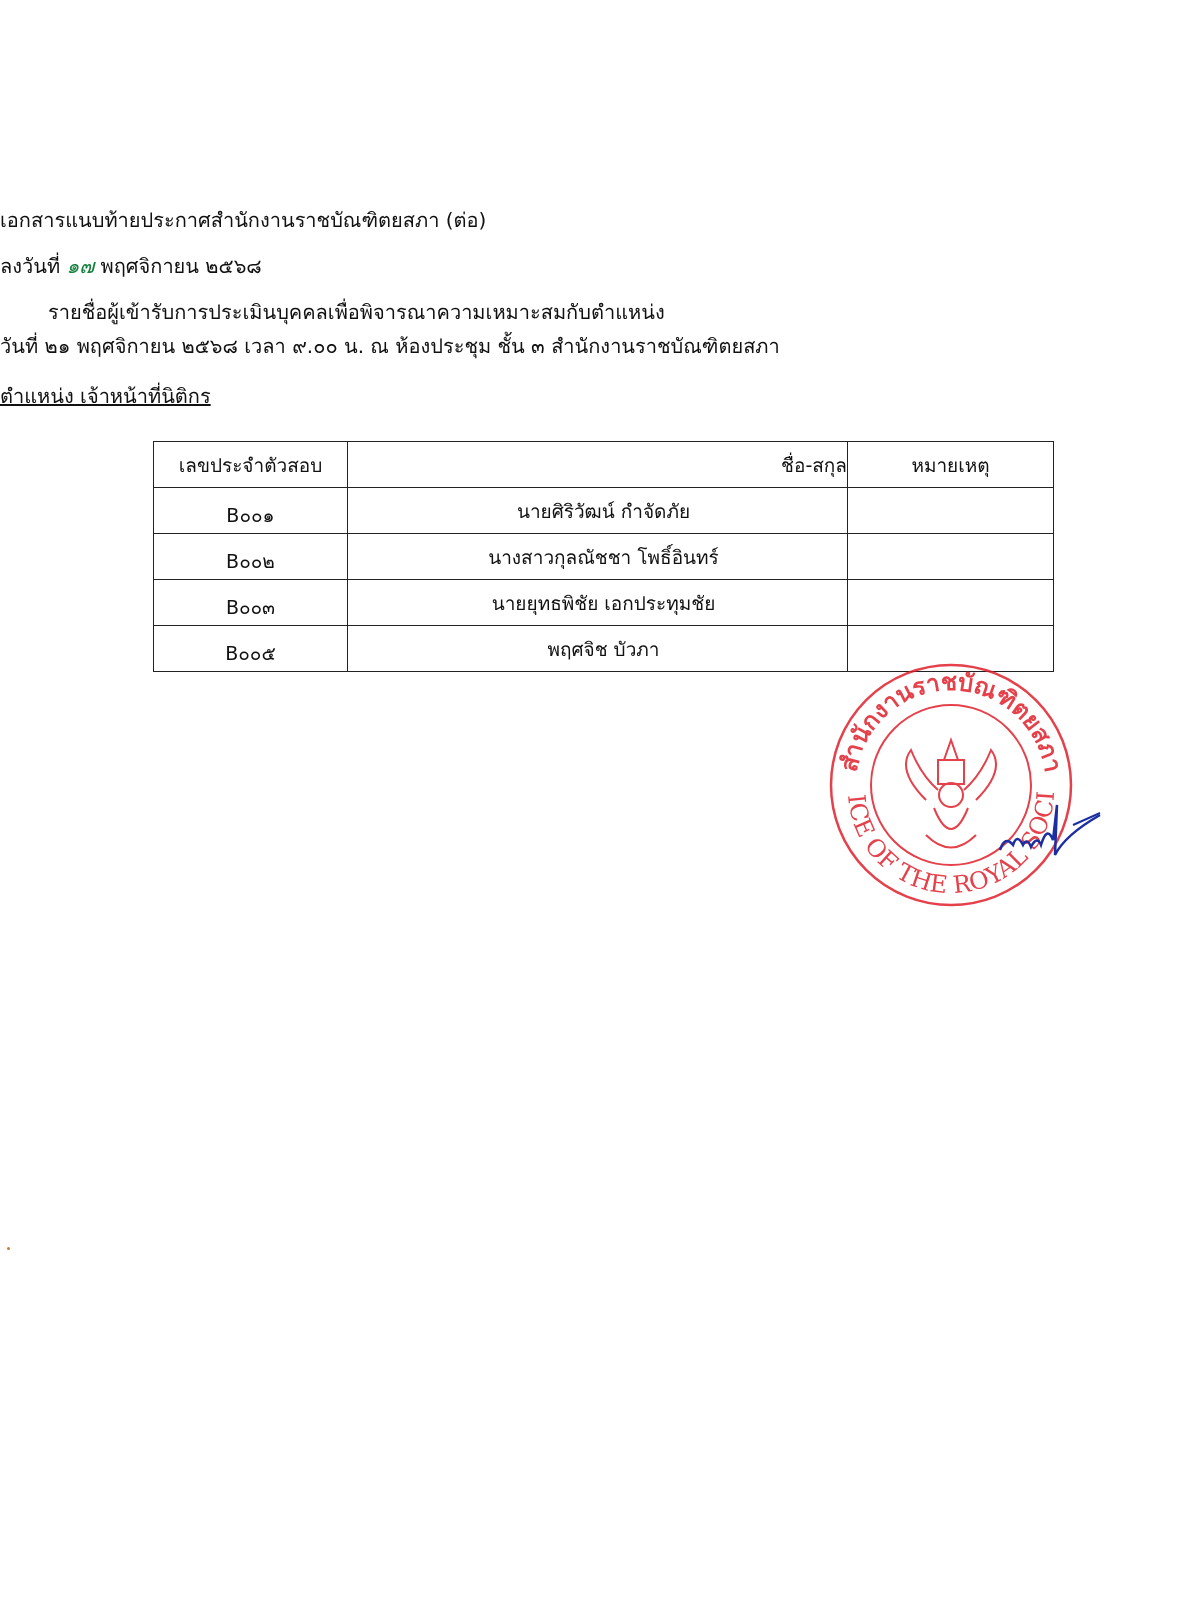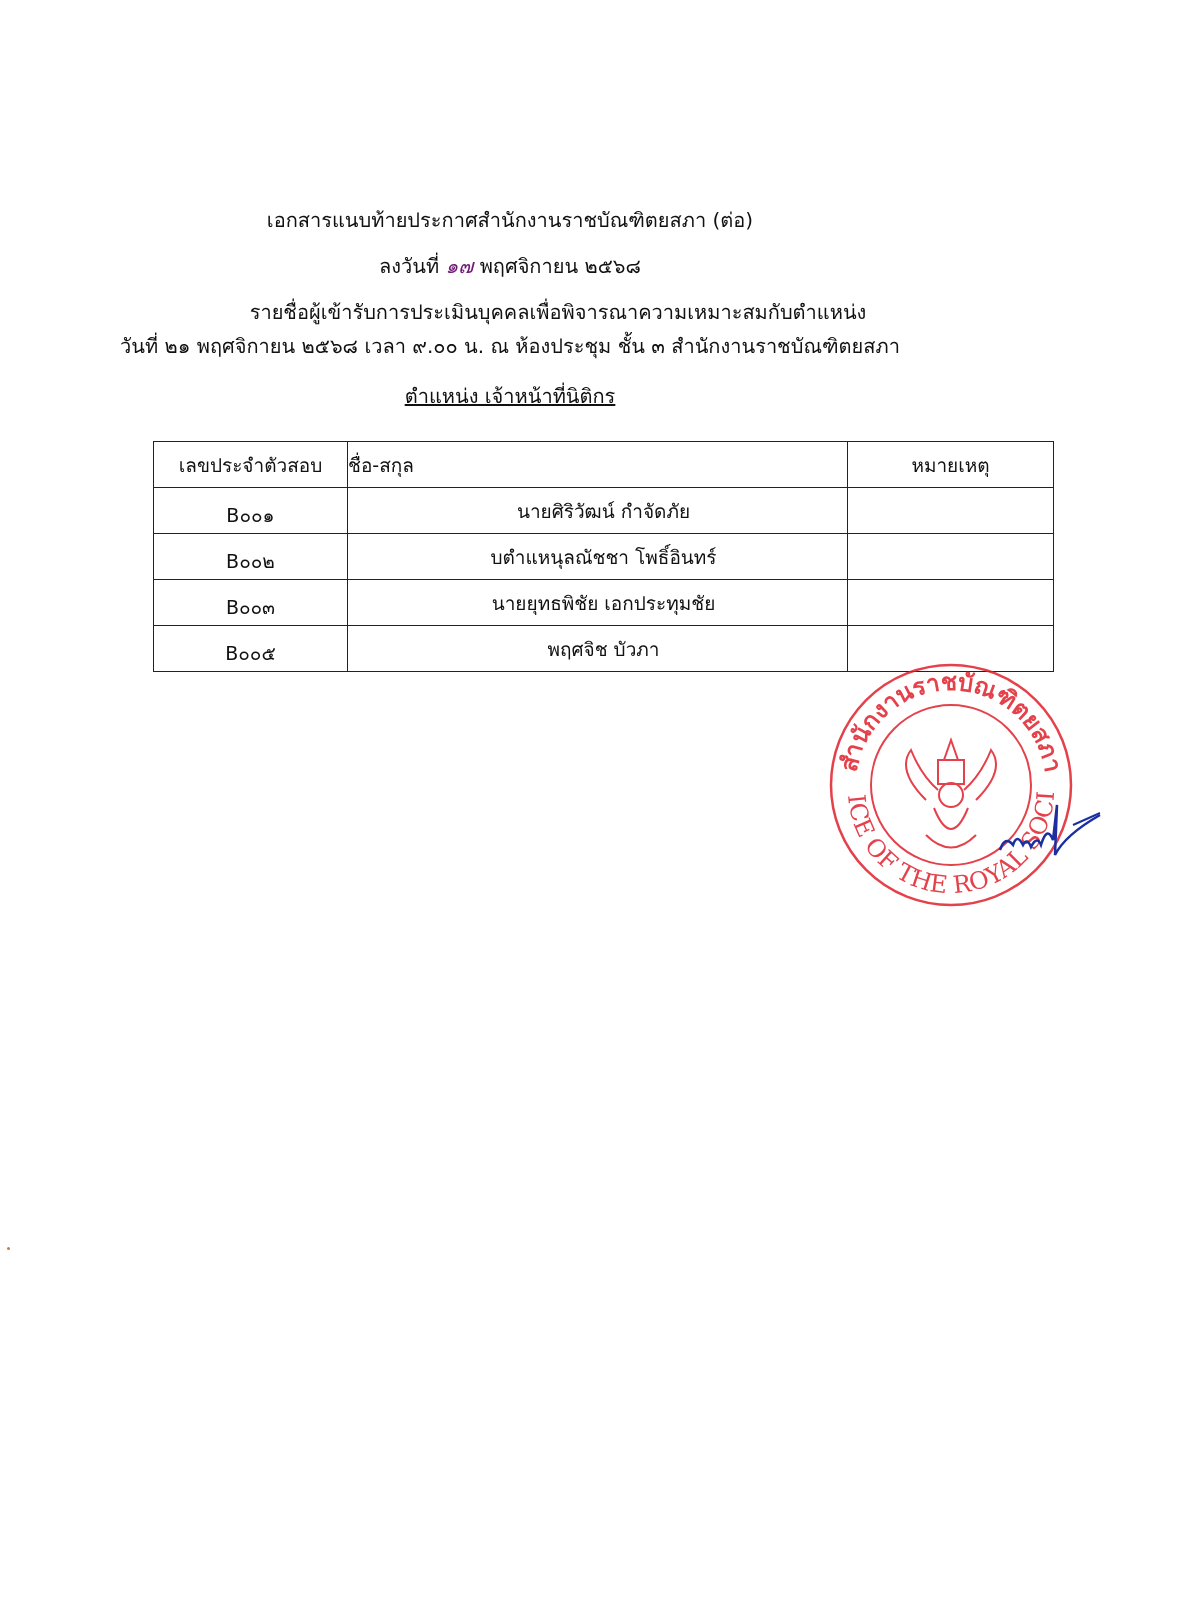--- a/index.html
+++ b/index.html
@@ -1,31 +1,31 @@
 <!DOCTYPE html>
 <html><head>
 <meta charset="utf-8">
 <style>
   html, body { margin:0; padding:0; }
   body { width:1200px; height:1600px; background:#ffffff; position:relative; overflow:hidden;
          font-family:"DejaVu Sans", sans-serif; color:#111; }
-  .heading { position:absolute; left:0; width:1020px; text-align:center; font-size:20px; line-height:28px; }
+  .heading { position:absolute; left:0; width:1020px; font-size:20px; line-height:28px; }
   .h1 { top:206px; }
   .h2 { top:252px; }
   .h3 { top:298px;padding-left:48px; }
   .h4 { top:332px; }
   .h5 { top:382px; text-decoration:underline; }
-  .date-num { color:#701a75; font-style:italic; }
+  .date-num { color:#15803d; font-style:italic; }
   table { position:absolute; left:153px; top:441px; border-collapse:collapse; font-size:19px; }
   td, th { border:1.5px solid #222; height:45px; padding:0; font-weight:normal; }
   th { text-align:center; }
   .c1 { width:193px; text-align:center; }
   .c2 { width:487px; text-align:center; padding-left:12px; }
   .c3 { width:205px; }
-  th.c2 { text-align:left; padding-left:0; }
+  th.c2 { text-align:right; padding-left:0; }
   td.c1 span { position:relative; top:4px; }
   .seal { position:absolute; left:826px; top:660px; width:250px; height:250px; }
   .sign { position:absolute; left:995px; top:795px; }
   .dot { position:absolute; left:7px; top:1247px; width:3px; height:3px; background:#c87a3a; border-radius:50%; }
 </style>
 </head>
 <body>
 
 <div class="heading h1">เอกสารแนบท้ายประกาศสำนักงานราชบัณฑิตยสภา (ต่อ)</div>
 <div class="heading h2">
@@ -46,21 +46,21 @@
     </tr>
   </thead>
   <tbody>
     <tr>
       <td class="c1"><span>B๐๐๑</span></td>
       <td class="c2">นายศิริวัฒน์  กำจัดภัย</td>
       <td class="c3"></td>
     </tr>
     <tr>
       <td class="c1"><span>B๐๐๒</span></td>
-      <td class="c2">บตำแหนุลณัชชา  โพธิ์อินทร์</td>
+      <td class="c2">นางสาวกุลณัชชา  โพธิ์อินทร์</td>
       <td class="c3"></td>
     </tr>
     <tr>
       <td class="c1"><span>B๐๐๓</span></td>
       <td class="c2">นายยุทธพิชัย  เอกประทุมชัย</td>
       <td class="c3"></td>
     </tr>
     <tr>
       <td class="c1"><span>B๐๐๕</span></td>
       <td class="c2">พฤศจิช  บัวภา</td>

